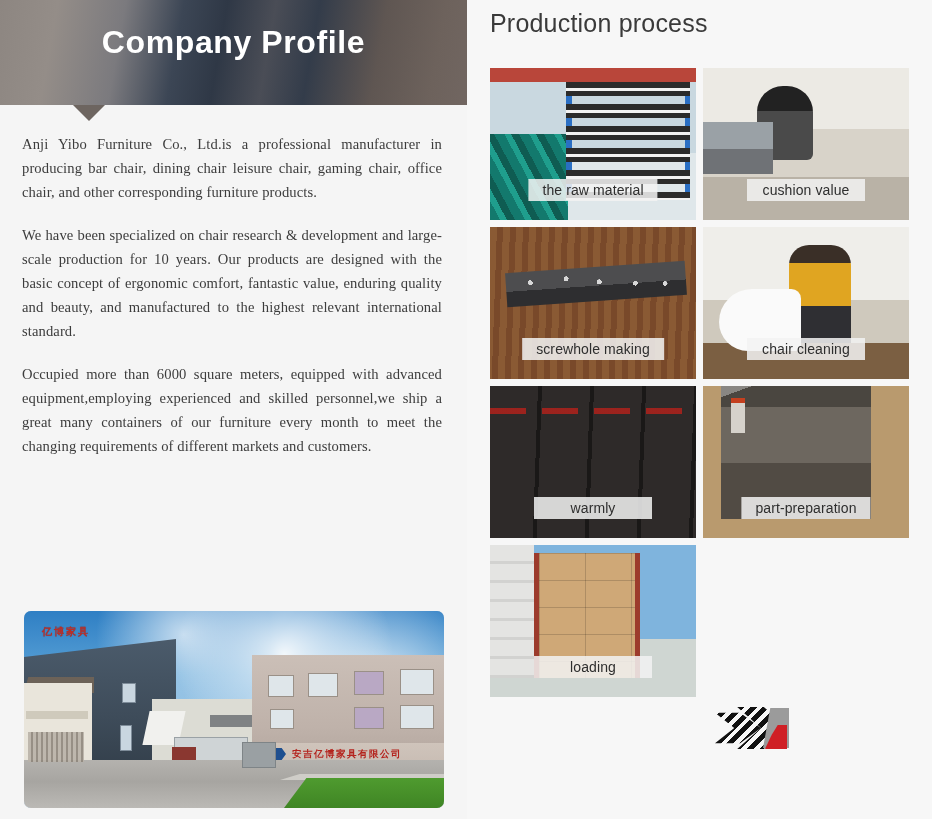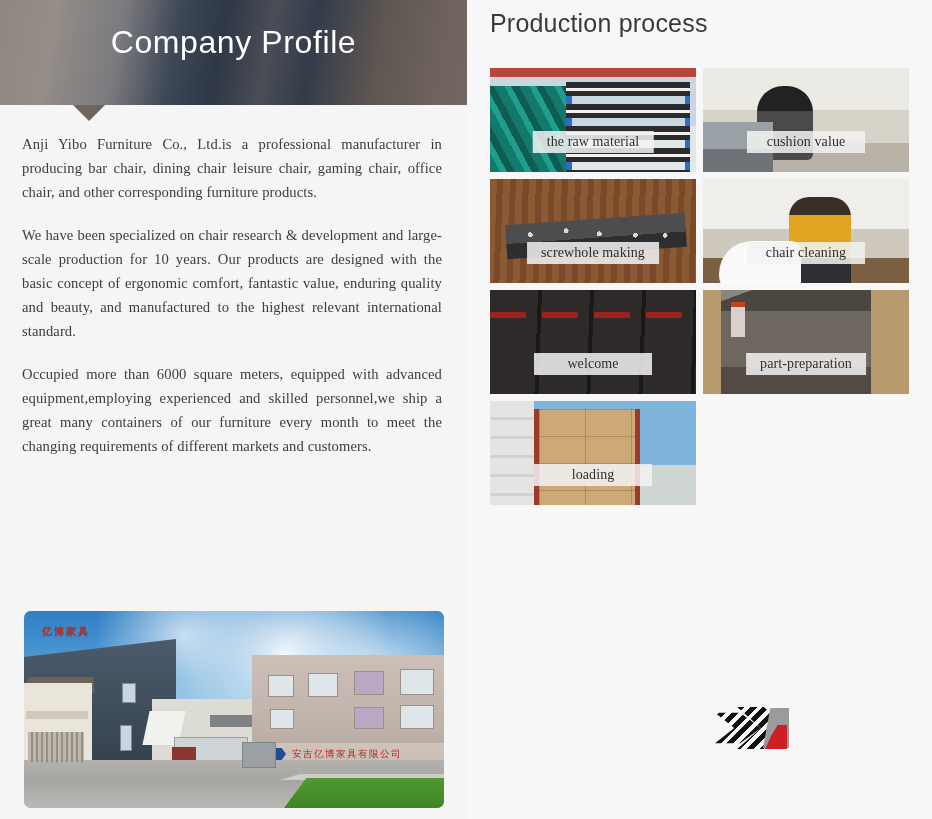--- a/index.html
+++ b/index.html
@@ -61,21 +61,21 @@
     border-top: 16px solid #6d6560;
   }
 
   .profile-title {
     position: absolute;
     left: 0; right: 0;
     top: 24px;
     text-align: center;
     color: #ffffff;
     font-size: 32px;
-    font-weight: 400;
+    font-weight: 700;
     letter-spacing: 0.6px;
     font-family: "Liberation Sans", sans-serif;
   }
 
   .profile-body {
     position: absolute;
     left: 22px;
     top: 132px;
     width: 420px;
   }
@@ -212,21 +212,21 @@
     position: absolute;
     left: 236px; top: 132px;
     width: 184px; height: 42px;
     background: linear-gradient(180deg, #cfc4bb 0%, #c2b6ad 100%);
   }
   .wall-sign-cn {
     position: absolute;
     left: 268px; top: 137px;
     color: #b4231d;
     font-size: 9.5px;
-    font-weight: 400;
+    font-weight: 700;
     letter-spacing: 1.5px;
     white-space: nowrap;
   }
   .wall-sign-en {
     position: absolute;
     left: 262px; top: 152px;
     color: #b4231d;
     font-size: 7px;
     font-weight: 700;
     letter-spacing: 0.6px;
@@ -297,24 +297,23 @@
     left: 23px; top: 68px;
     width: 419px;
     display: flex;
     flex-wrap: wrap;
     gap: 7px;
   }
 
   .tile {
     position: relative;
     width: 206px;
-    height: 104px;
+    height: 152px;
     overflow: hidden;
     background: #cfcfcf;
-    font-family: Liberation Serif, serif;
   }
 
   .tile-label {
     position: absolute;
     left: 50%;
     transform: translateX(-50%);
     bottom: 19px;
     min-width: 118px;
     padding: 3px 14px;
     background: rgba(242,242,242,0.86);
@@ -652,21 +651,21 @@
         <div class="tile-label">screwhole making</div>
       </div>
 
       <div class="tile">
         <div class="art art-clean"></div>
         <div class="tile-label">chair cleaning</div>
       </div>
 
       <div class="tile">
         <div class="art art-casing"></div>
-        <div class="tile-label">welcome</div>
+        <div class="tile-label">warmly</div>
       </div>
 
       <div class="tile">
         <div class="art art-part"></div>
         <div class="tile-label">part-preparation</div>
       </div>
 
 
       <div class="tile">
         <div class="art art-load"></div>

